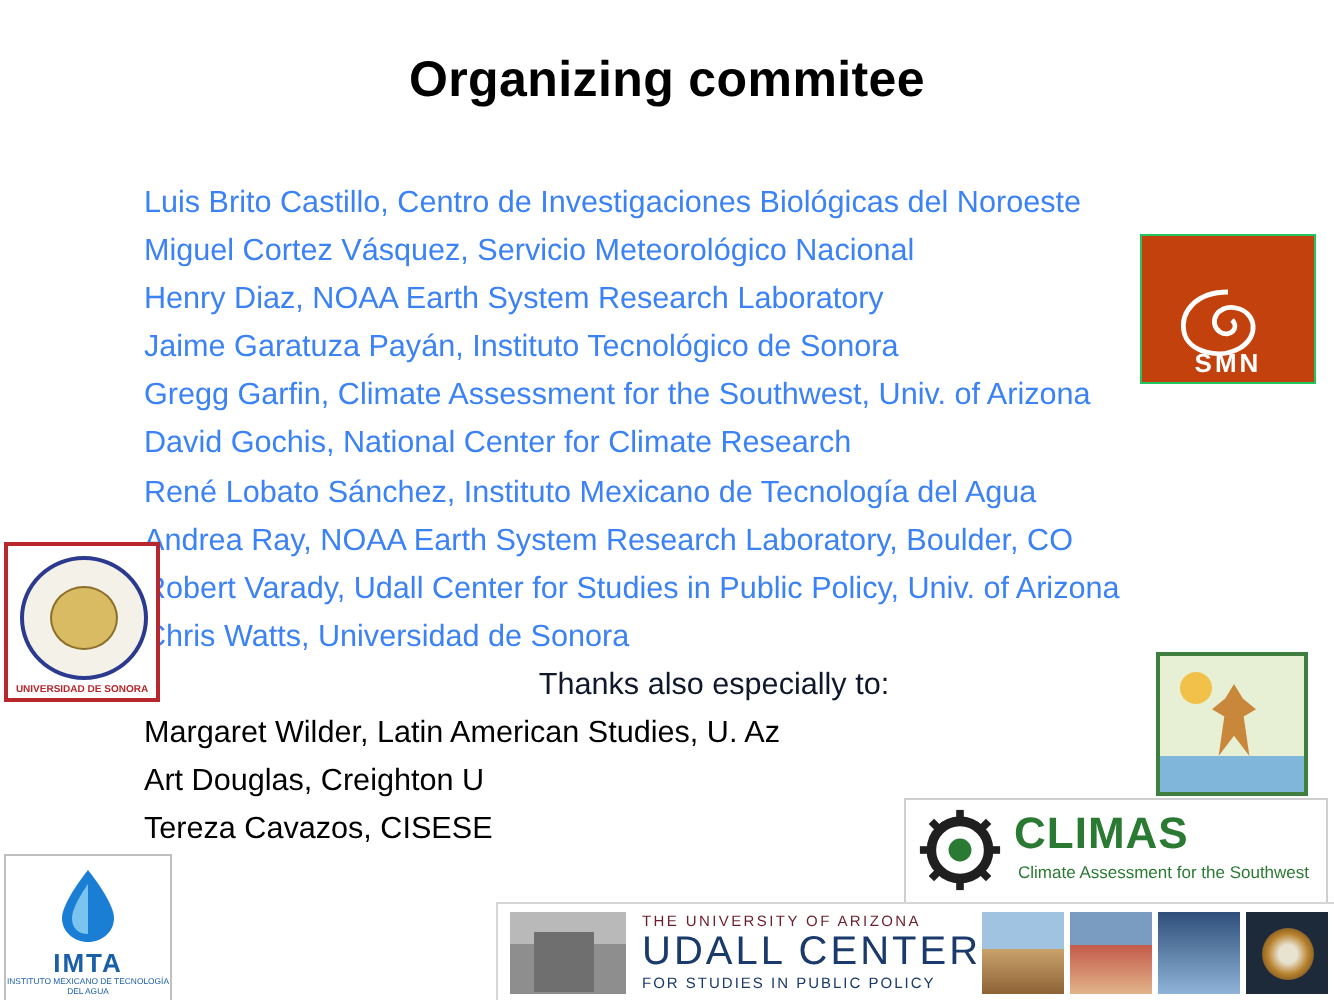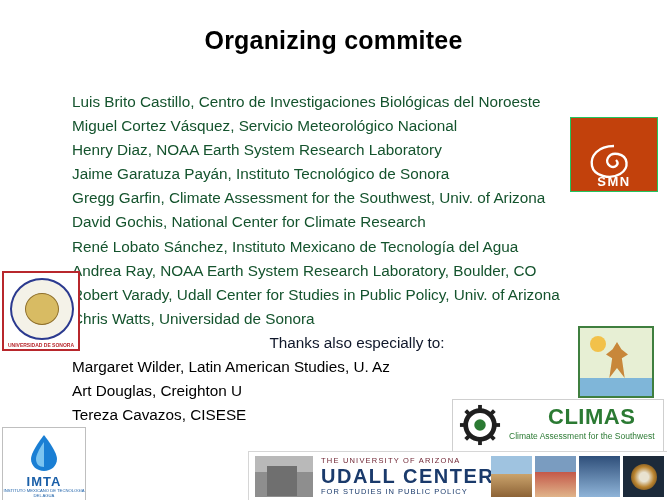--- a/index.html
+++ b/index.html
@@ -33,21 +33,21 @@
     letter-spacing: 0.2px;
   }
   .names {
     position: absolute;
     left: 72px;
     top: 90px;
     width: 580px;
   }
   .names .line {
     font-size: 15.3px;
-    color: #14532d;
+    color: #3b82f6;
     line-height: 24.1px;
     white-space: nowrap;
   }
   .thanks {
     position: absolute;
     left: 72px;
     top: 331px;
     width: 520px;
   }
   .thanks-header {
@@ -179,21 +179,20 @@
     left: 6px; top: 4px;
     width: 42px; height: 42px;
   }
   .climas-word {
     position: absolute;
     left: 54px; top: 4px;
     font-size: 22px;
     font-weight: bold;
     color: #2b7a33;
     letter-spacing: 0.5px;
-    margin-left: 41px;
   }
   .climas-sub {
     position: absolute;
     left: 56px; top: 31px;
     font-size: 8.5px;
     color: #2b7a33;
   }
 
   
   .imta {
@@ -259,21 +258,21 @@
     left: 72px;
     top: 4px;
   }
   .udall-uofa {
     font-size: 7.5px;
     color: #6b1f2e;
     letter-spacing: 1.2px;
   }
   .udall-main {
     font-size: 20px;
-    font-weight: bold;
+    font-weight: normal;
     color: #1a3a6b;
     letter-spacing: 1.5px;
     line-height: 22px;
   }
   .udall-tag {
     font-size: 7.5px;
     color: #1a3a6b;
     letter-spacing: 1px;
   }
   .udall-thumbs {

